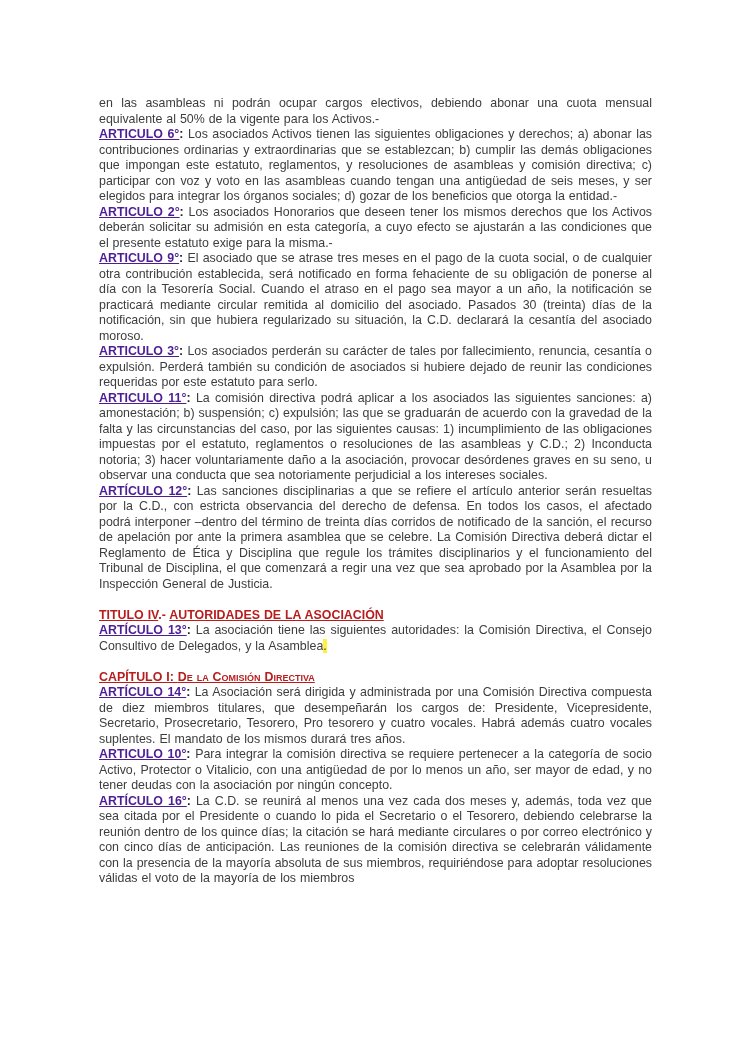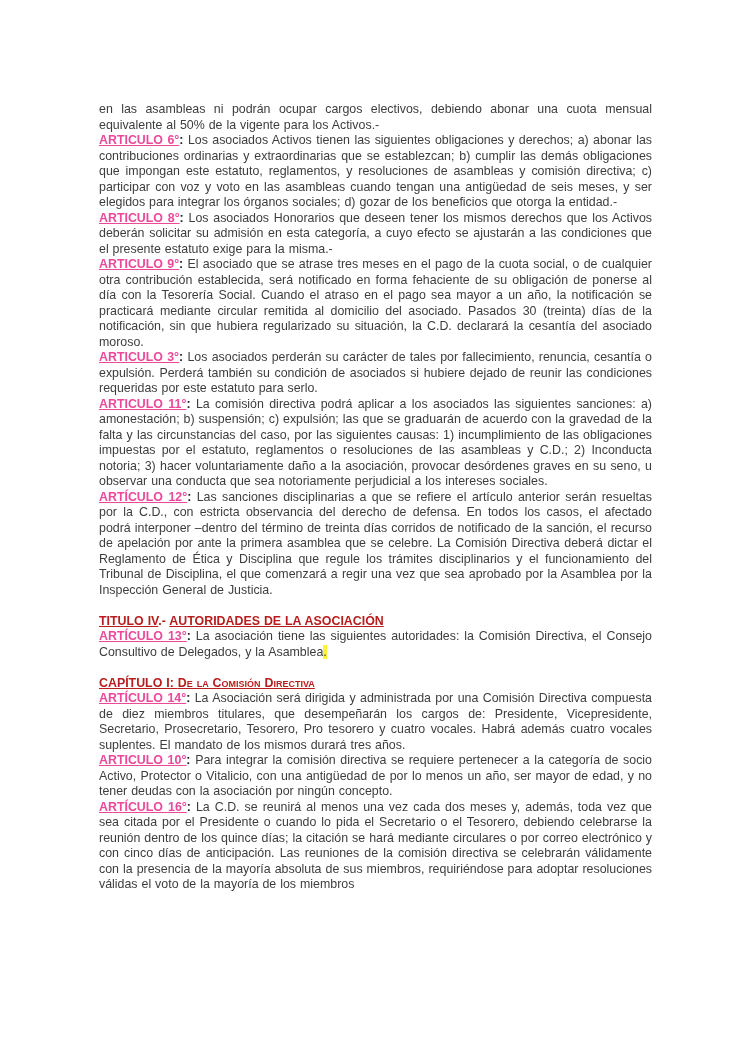--- a/index.html
+++ b/index.html
@@ -9,32 +9,32 @@
   }
   body {
     width: 750px;
     height: 1061px;
     position: relative;
     font-family: "Liberation Sans", sans-serif;
   }
   .sheet {
     position: absolute;
     left: 99px;
-    top: 102px;
+    top: 96px;
     width: 553px;
     color: #3d3d3d;
     font-size: 12.4px;
     line-height: 15.5px;
     text-align: justify;
     word-spacing: 0.5px;
   }
   .para { margin: 0; }
   .label {
     font-weight: bold;
-    color: #ec4899;
+    color: #4c1d95;
     text-decoration: underline;
   }
   .colon {
     font-weight: bold;
     color: #1f1f1f;
   }
   .heading {
     margin: 0;
     font-weight: bold;
     color: #b91c1c;
@@ -46,21 +46,21 @@
   .hl {
     background: #fdf33b;
   }
 </style>
 </head>
 <body>
 
 <main class="sheet" id="doc-root">
     <p class="para">en las asambleas ni podrán ocupar cargos electivos, debiendo abonar una cuota mensual equivalente al 50% de la vigente para los Activos.-</p>
     <p class="para"><span class="label">ARTICULO 6°</span><span class="colon">:</span> <span>Los asociados Activos tienen las siguientes obligaciones y derechos; a) abonar las contribuciones ordinarias y extraordinarias que se establezcan; b) cumplir las demás obligaciones que impongan este estatuto, reglamentos, y resoluciones de asambleas y comisión directiva; c) participar con voz y voto en las asambleas cuando tengan una antigüedad de seis meses, y ser elegidos para integrar los órganos sociales; d) gozar de los beneficios que otorga la entidad.-</span></p>
-    <p class="para"><span class="label">ARTICULO 8°</span><span class="colon">:</span> <span>Los asociados Honorarios que deseen tener los mismos derechos que los Activos deberán solicitar su admisión en esta categoría, a cuyo efecto se ajustarán a las condiciones que el presente estatuto exige para la misma.-</span></p>
+    <p class="para"><span class="label">ARTICULO 2°</span><span class="colon">:</span> <span>Los asociados Honorarios que deseen tener los mismos derechos que los Activos deberán solicitar su admisión en esta categoría, a cuyo efecto se ajustarán a las condiciones que el presente estatuto exige para la misma.-</span></p>
     <p class="para"><span class="label">ARTICULO 9°</span><span class="colon">:</span> <span>El asociado que se atrase tres meses en el pago de la cuota social, o de cualquier otra contribución establecida, será notificado en forma fehaciente de su obligación de ponerse al día con la Tesorería Social. Cuando el atraso en el pago sea mayor a un año, la notificación se practicará mediante circular remitida al domicilio del asociado. Pasados 30 (treinta) días de la notificación, sin que hubiera regularizado su situación, la C.D. declarará la cesantía del asociado moroso.</span></p>
     <p class="para"><span class="label">ARTICULO 3°</span><span class="colon">:</span> <span>Los asociados perderán su carácter de tales por fallecimiento, renuncia, cesantía o expulsión. Perderá también su condición de asociados si hubiere dejado de reunir las condiciones requeridas por este estatuto para serlo.</span></p>
     <p class="para"><span class="label">ARTICULO 11°</span><span class="colon">:</span> <span>La comisión directiva podrá aplicar a los asociados las siguientes sanciones: a) amonestación; b) suspensión; c) expulsión; las que se graduarán de acuerdo con la gravedad de la falta y las circunstancias del caso, por las siguientes causas: 1) incumplimiento de las obligaciones impuestas por el estatuto, reglamentos o resoluciones de las asambleas y C.D.; 2) Inconducta notoria; 3) hacer voluntariamente daño a la asociación, provocar desórdenes graves en su seno, u observar una conducta que sea notoriamente perjudicial a los intereses sociales.</span></p>
     <p class="para"><span class="label">ARTÍCULO 12°</span><span class="colon">:</span> <span>Las sanciones disciplinarias a que se refiere el artículo anterior serán resueltas por la C.D., con estricta observancia del derecho de defensa. En todos los casos, el afectado podrá interponer –dentro del término de treinta días corridos de notificado de la sanción, el recurso de apelación por ante la primera asamblea que se celebre. La Comisión Directiva deberá dictar el Reglamento de Ética y Disciplina que regule los trámites disciplinarios y el funcionamiento del Tribunal de Disciplina, el que comenzará a regir una vez que sea aprobado por la Asamblea  por la Inspección General de Justicia.</span></p>
     <div class="spacer"></div>
     <p class="heading"><span class="u">TITULO IV</span><span>.- </span><span class="u">AUTORIDADES DE LA ASOCIACIÓN</span></p>
     <p class="para"><span class="label">ARTÍCULO 13°</span><span class="colon">:</span> <span>La asociación tiene las siguientes autoridades: la Comisión Directiva, el Consejo Consultivo de Delegados, y la Asamblea</span><span class="hl">.</span></p>
     <div class="spacer"></div>
     <p class="heading u"><span>CAPÍTULO I: </span><span class="sc">De la Comisión Directiva</span></p>
     <p class="para"><span class="label">ARTÍCULO 14°</span><span class="colon">:</span> <span>La Asociación será dirigida y administrada por una Comisión Directiva compuesta de diez miembros titulares, que desempeñarán los cargos de: Presidente, Vicepresidente, Secretario, Prosecretario, Tesorero, Pro tesorero y cuatro vocales. Habrá además cuatro vocales suplentes. El mandato de los mismos durará tres años.</span></p>

